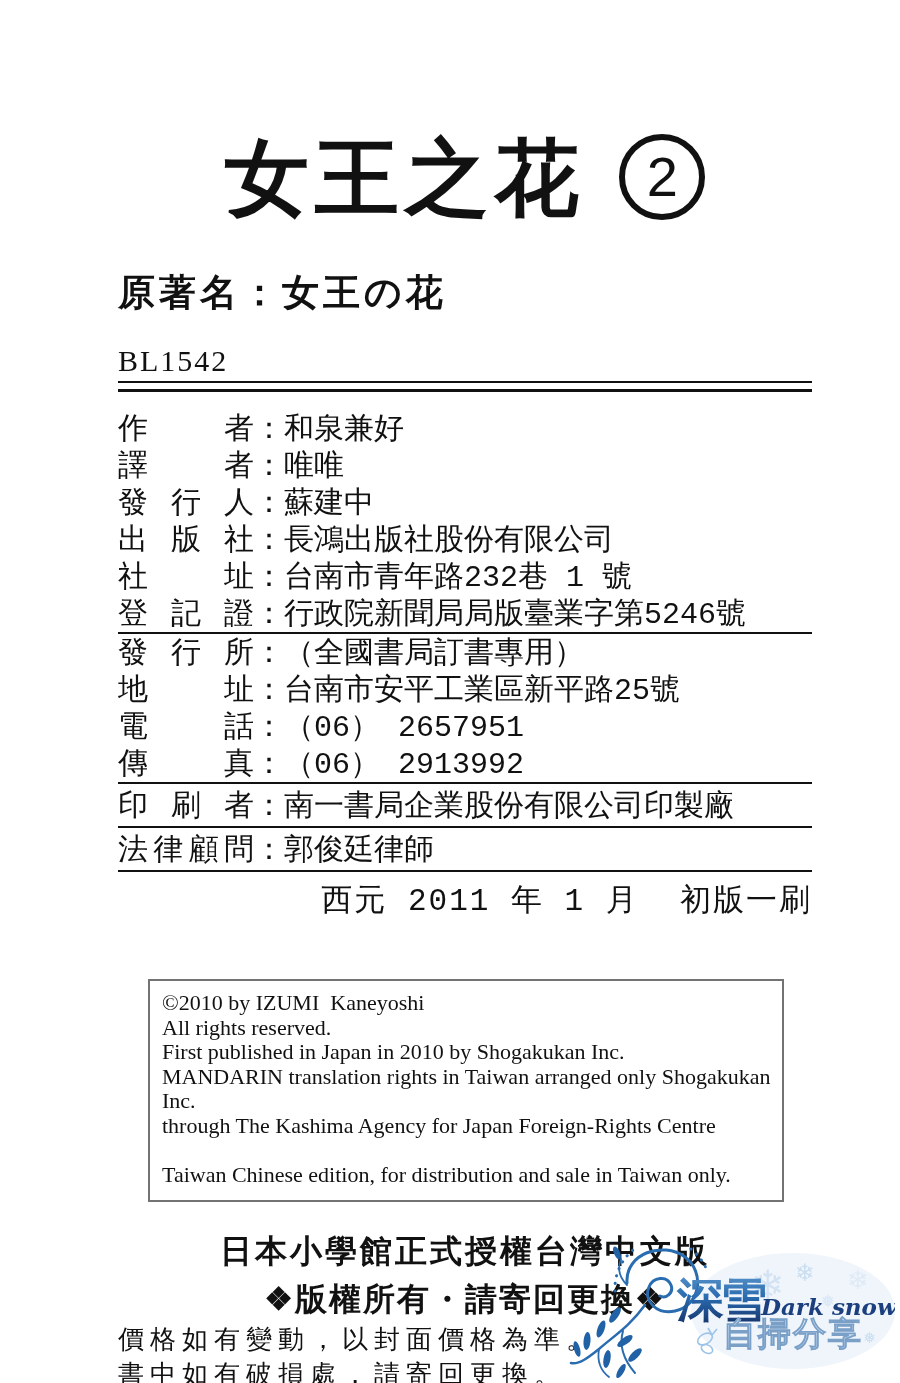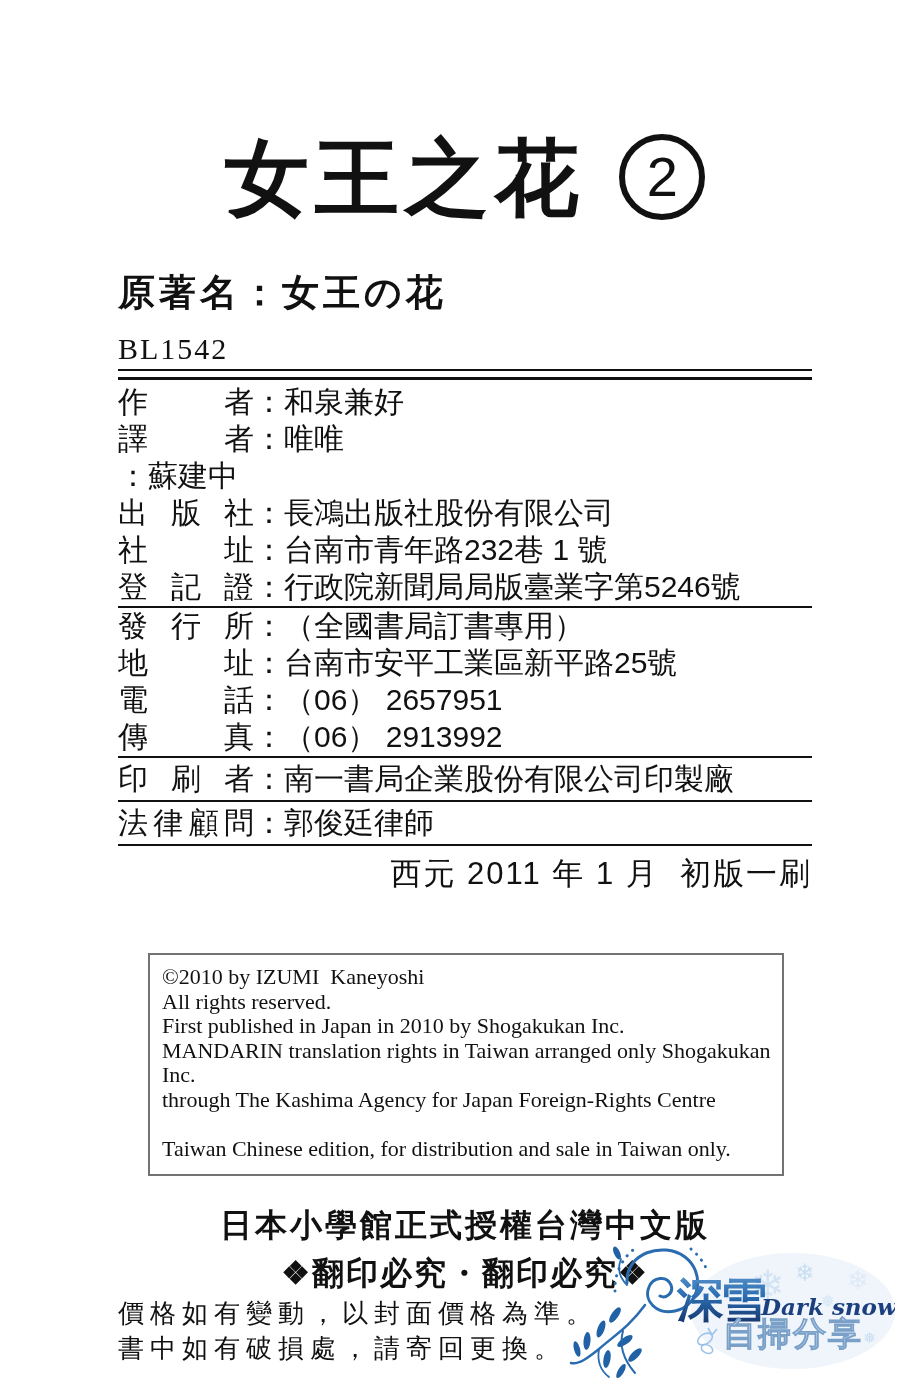--- a/index.html
+++ b/index.html
@@ -19,28 +19,28 @@
   }
   .volume-badge {
     display:inline-flex; align-items:center; justify-content:center;
     width:74px; height:74px; border:6px solid #111; border-radius:50%;
     font-size:56px; font-weight:500; line-height:1;
     margin-left:30px; vertical-align:middle; position:relative; top:-2px;
   }
 
   
   .original-title { margin-top:32px; font-size:37px; font-weight:bold; letter-spacing:4px; }
-  .book-code { margin-top:14px; font-family:"Liberation Serif", serif; font-size:30px; letter-spacing:2px; }
+  .book-code { margin-top:26px; font-family:"Liberation Serif", serif; font-size:30px; letter-spacing:2px; }
 
   .rule-thin  { border:none; border-top:2px solid #111; margin:3px 0 0 0; }
   .rule-thick { border:none; border-top:3px solid #111; margin:6px 0 0 0; }
   .rule       { border:none; border-top:2px solid #111; margin:0; }
 
   
-  .colophon { margin-top:4px; font-size:30px; }
+  .colophon { margin-top:18px; font-size:30px;font-family:Liberation Mono, monospace; }
   .crow { display:flex; align-items:center; height:37px; white-space:nowrap; }
   .crow.tall { height:42px; }
   .crow-label {
     display:inline-block; width:136px;
     text-align:justify; text-align-last:justify; text-justify:inter-character;
   }
   .crow-colon { display:inline-block; }
   .crow-value { display:inline-block; white-space:pre-wrap; }
 
   .edition-date {
@@ -97,20 +97,21 @@
         <span class="crow-label">作者</span>
           <span class="crow-colon">：</span>
           <span class="crow-value">和泉兼好</span>
       </div>
       <div class="crow">
         <span class="crow-label">譯者</span>
           <span class="crow-colon">：</span>
           <span class="crow-value">唯唯</span>
       </div>
       <div class="crow">
+        <span class="crow-label">發行人</span>
           <span class="crow-colon">：</span>
           <span class="crow-value">蘇建中</span>
       </div>
       <div class="crow">
         <span class="crow-label">出版社</span>
           <span class="crow-colon">：</span>
           <span class="crow-value">長鴻出版社股份有限公司</span>
       </div>
       <div class="crow">
         <span class="crow-label">社址</span>
@@ -170,21 +171,21 @@
     <div class="copyright-box">
       <div class="box-line">©2010 by IZUMI  Kaneyoshi</div>
       <div class="box-line">All rights reserved.</div>
       <div class="box-line">First published in Japan in 2010 by Shogakukan Inc.</div>
       <div class="box-line">MANDARIN translation rights in Taiwan arranged only Shogakukan Inc.</div>
       <div class="box-line">through The Kashima Agency for Japan Foreign-Rights Centre</div>
       <div class="box-line gap">Taiwan Chinese edition, for distribution and sale in Taiwan only.</div>
     </div>
 
     <div class="footer-license">日本小學館正式授權台灣中文版</div>
-    <div class="footer-rights">❖翻印必究・翻印必究❖</div>
+    <div class="footer-rights">❖版權所有・請寄回更換❖</div>
     <div class="footer-note">價格如有變動，以封面價格為準。</div>
     <div class="footer-note">書中如有破損處，請寄回更換。</div>
   </div>
 
   <div class="watermark">
     <svg viewBox="0 0 330 140" width="330" height="140">
       <defs>
         <linearGradient id="gDeep" x1="0" y1="0" x2="0" y2="1">
           <stop offset="0" stop-color="#5b96cc"></stop>
           <stop offset="0.45" stop-color="#2a6cb0"></stop>

